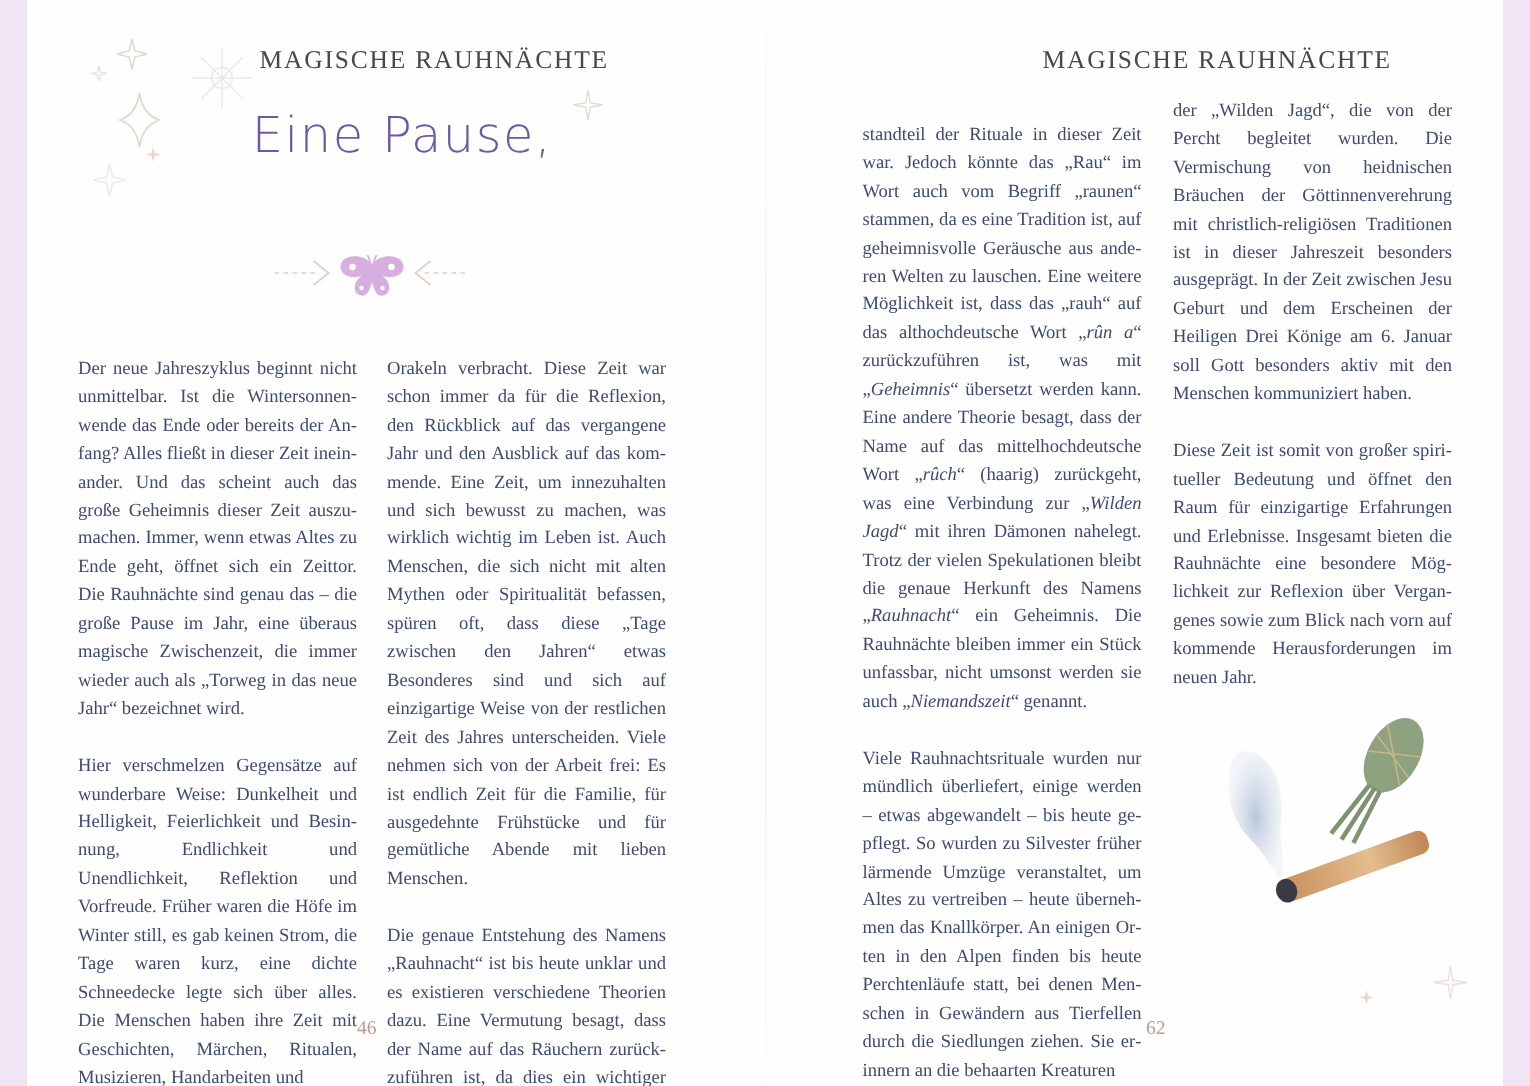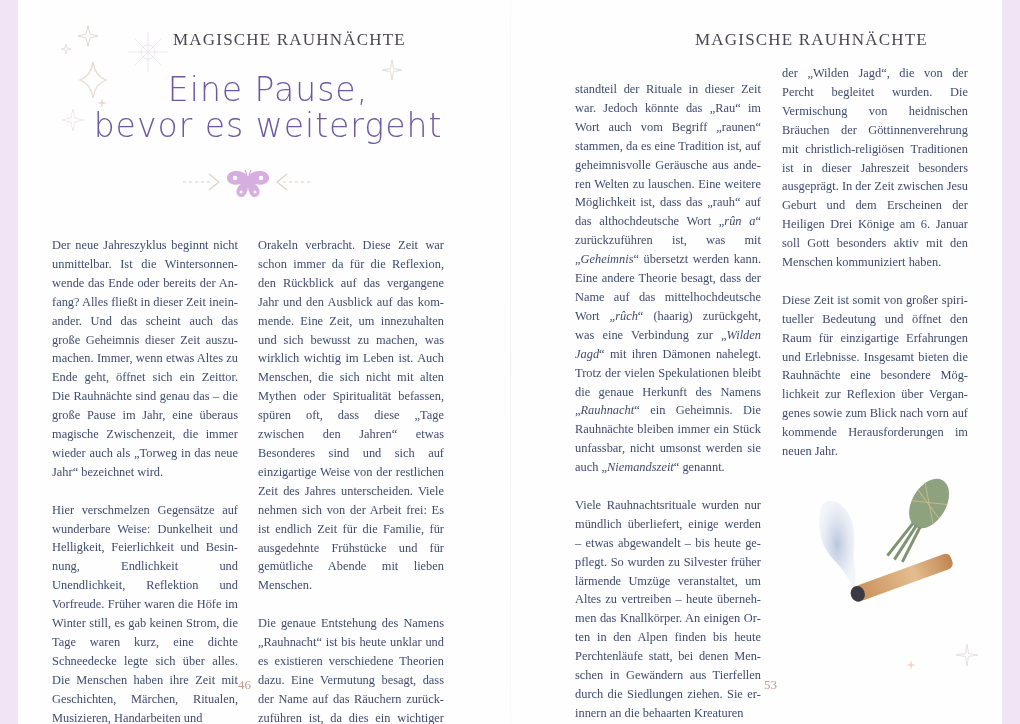--- a/index.html
+++ b/index.html
@@ -51,21 +51,20 @@
       <path d="M15 4 L17 13 L26 15 L17 17 L15 26 L13 17 L4 15 L13 13 Z" fill="none" stroke="#efe9ef" stroke-width="1"></path>
     </svg>
     <svg class="sparkle" style="left:362px;top:58px" width="24" height="24" viewBox="0 0 24 24">
       <path d="M12 2 L13.5 10.5 L22 12 L13.5 13.5 L12 22 L10.5 13.5 L2 12 L10.5 10.5 Z" fill="none" stroke="#e7dcd6" stroke-width="1"></path>
     </svg>
 
     <div class="running-head" style="left:155px;">Magische Rauhnächte</div>
 
     <div class="title">
       <div>Eine Pause,</div>
-      <div>bevor es weitergeht</div>
     </div>
 
     <svg class="ornament" viewBox="0 0 130 40">
       <g stroke="#e3cfc2" stroke-width="1" fill="none" stroke-dasharray="3 3">
         <path d="M0 20 H30"></path>
           <path d="M100 20 H130"></path>
       </g>
       <g stroke="#e3cfc2" stroke-width="1.2" fill="none">
         <path d="M26 12 L36 20 L26 28"></path>
         <path d="M104 12 L94 20 L104 28"></path>
@@ -134,15 +133,15 @@
       </g>
     </svg>
 
     <svg class="sparkle" style="left:443px;top:642px" width="26" height="26" viewBox="0 0 26 26">
       <path d="M13 2 L14.5 11.5 L24 13 L14.5 14.5 L13 24 L11.5 14.5 L2 13 L11.5 11.5 Z" fill="none" stroke="#ecdfe4" stroke-width="1"></path>
     </svg>
     <svg class="sparkle" style="left:395px;top:660px" width="10" height="10" viewBox="0 0 10 10">
       <path d="M5 0 L6 4 L10 5 L6 6 L5 10 L4 6 L0 5 L4 4 Z" fill="#ead8cc"></path>
     </svg>
 
-    <div class="pageno" style="left:253px;">53</div>
+    <div class="pageno" style="left:253px;">62</div>
   </div>
 </div>
 
 </body></html>

